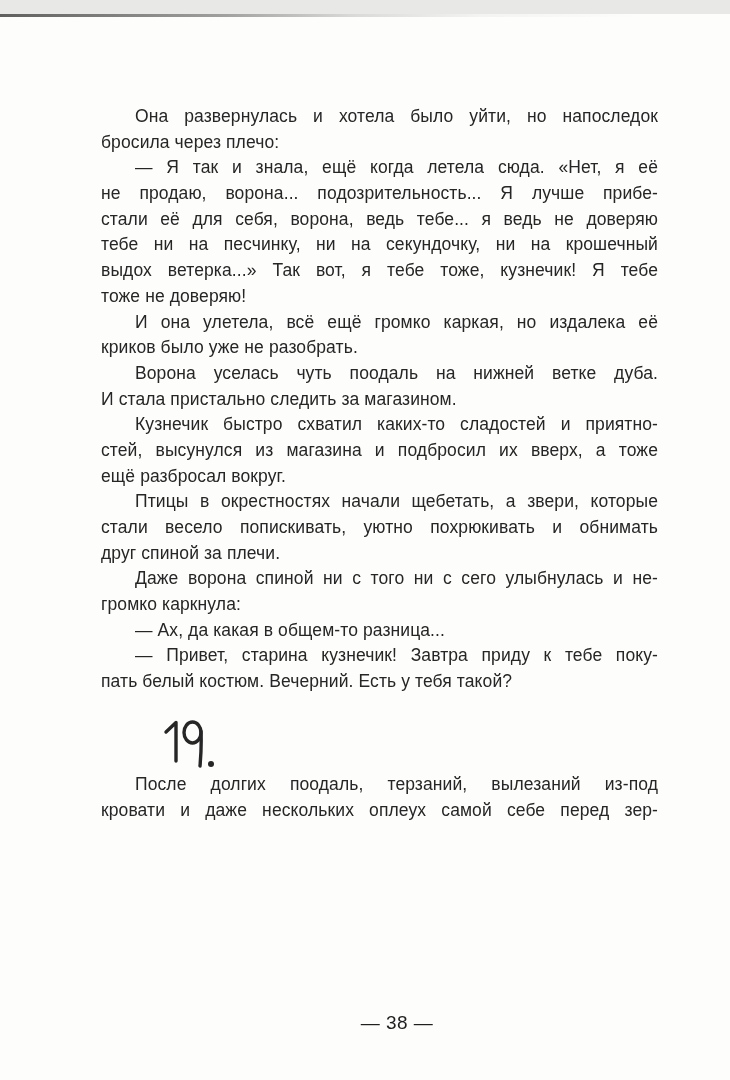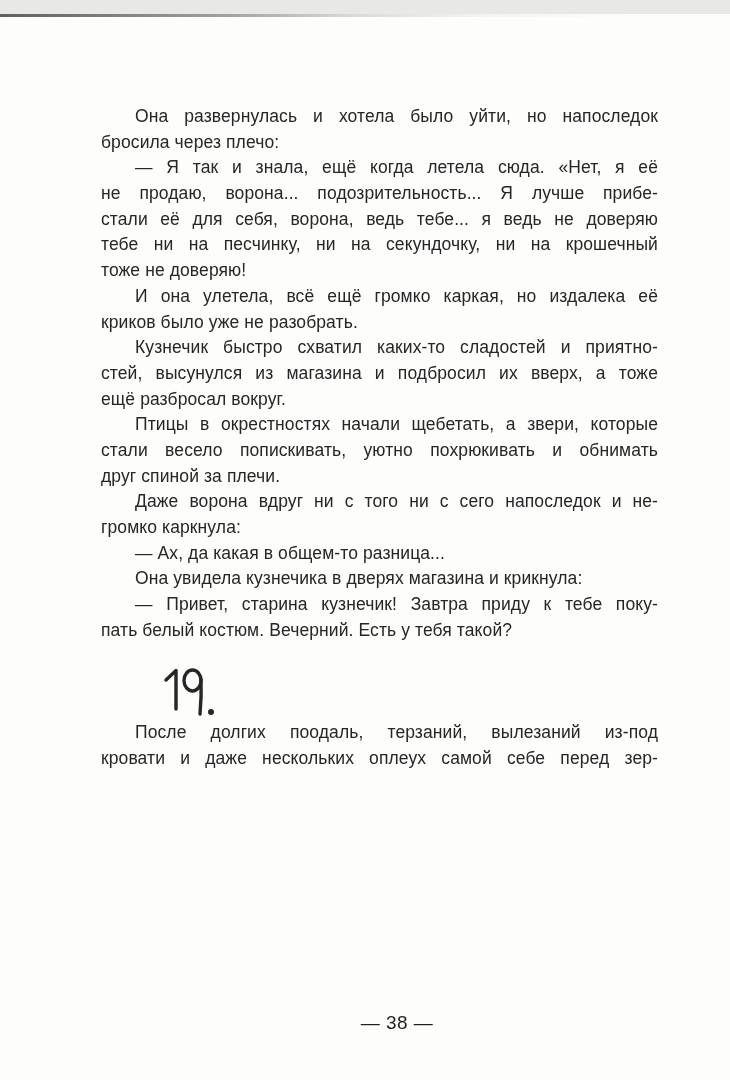--- a/index.html
+++ b/index.html
@@ -84,45 +84,47 @@
   <div class="text-block" id="text-block">
       <div class="paragraph">
         <div class="line indent fill">Она развернулась и хотела было уйти, но напоследок</div>
         <div class="line">бросила через плечо:</div>
       </div>
       <div class="paragraph">
         <div class="line indent fill">— Я так и знала, ещё когда летела сюда. «Нет, я её</div>
         <div class="line fill">не продаю, ворона... подозрительность... Я лучше прибе-</div>
         <div class="line fill">стали её для себя, ворона, ведь тебе... я ведь не доверяю</div>
         <div class="line fill">тебе ни на песчинку, ни на секундочку, ни на крошечный</div>
+        <div class="line fill">выдох ветерка...» Так вот, я тебе тоже, кузнечик! Я тебе</div>
         <div class="line">тоже не доверяю!</div>
       </div>
       <div class="paragraph">
         <div class="line indent fill">И она улетела, всё ещё громко каркая, но издалека её</div>
         <div class="line">криков было уже не разобрать.</div>
+      </div>
+      <div class="paragraph">
+        <div class="line indent fill">Ворона уселась чуть поодаль на нижней ветке дуба.</div>
+        <div class="line">И стала пристально следить за магазином.</div>
       </div>
       <div class="paragraph">
         <div class="line indent fill">Кузнечик быстро схватил каких-то сладостей и приятно-</div>
         <div class="line fill">стей, высунулся из магазина и подбросил их вверх, а тоже</div>
         <div class="line">ещё разбросал вокруг.</div>
       </div>
       <div class="paragraph">
         <div class="line indent fill">Птицы в окрестностях начали щебетать, а звери, которые</div>
         <div class="line fill">стали весело попискивать, уютно похрюкивать и обнимать</div>
         <div class="line">друг спиной за плечи.</div>
       </div>
       <div class="paragraph">
-        <div class="line indent fill">Даже ворона вдруг ни с того ни с сего напоследок и не-</div>
+        <div class="line indent fill">Даже ворона спиной ни с того ни с сего улыбнулась и не-</div>
         <div class="line">громко каркнула:</div>
       </div>
       <div class="paragraph">
         <div class="line indent">— Ах, да какая в общем-то разница...</div>
-      </div>
-      <div class="paragraph">
-        <div class="line indent">Она увидела кузнечика в дверях магазина и крикнула:</div>
       </div>
       <div class="paragraph">
         <div class="line indent fill">— Привет, старина кузнечик! Завтра приду к тебе поку-</div>
         <div class="line">пать белый костюм. Вечерний. Есть у тебя такой?</div>
       </div>
       <div class="chapter-heading" aria-label="19.">
         <span class="sr-text">19.</span>
         <svg width="56" height="50" viewBox="0 0 56 50">
           <g fill="none" stroke="#262626" stroke-width="3.4" stroke-linecap="round" stroke-linejoin="round">
             <path d="M3 13 L13 3.5 L13 42"></path>

